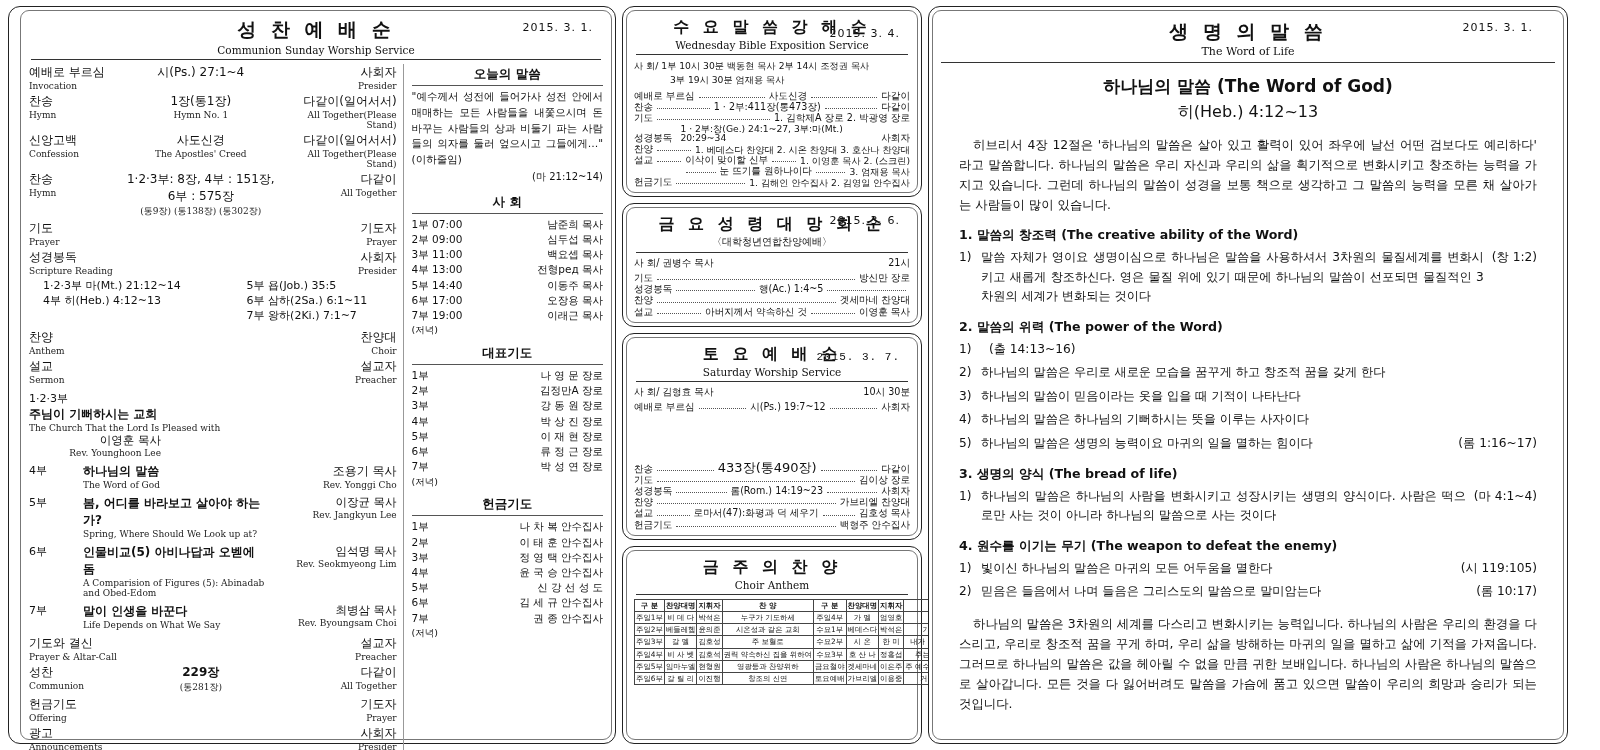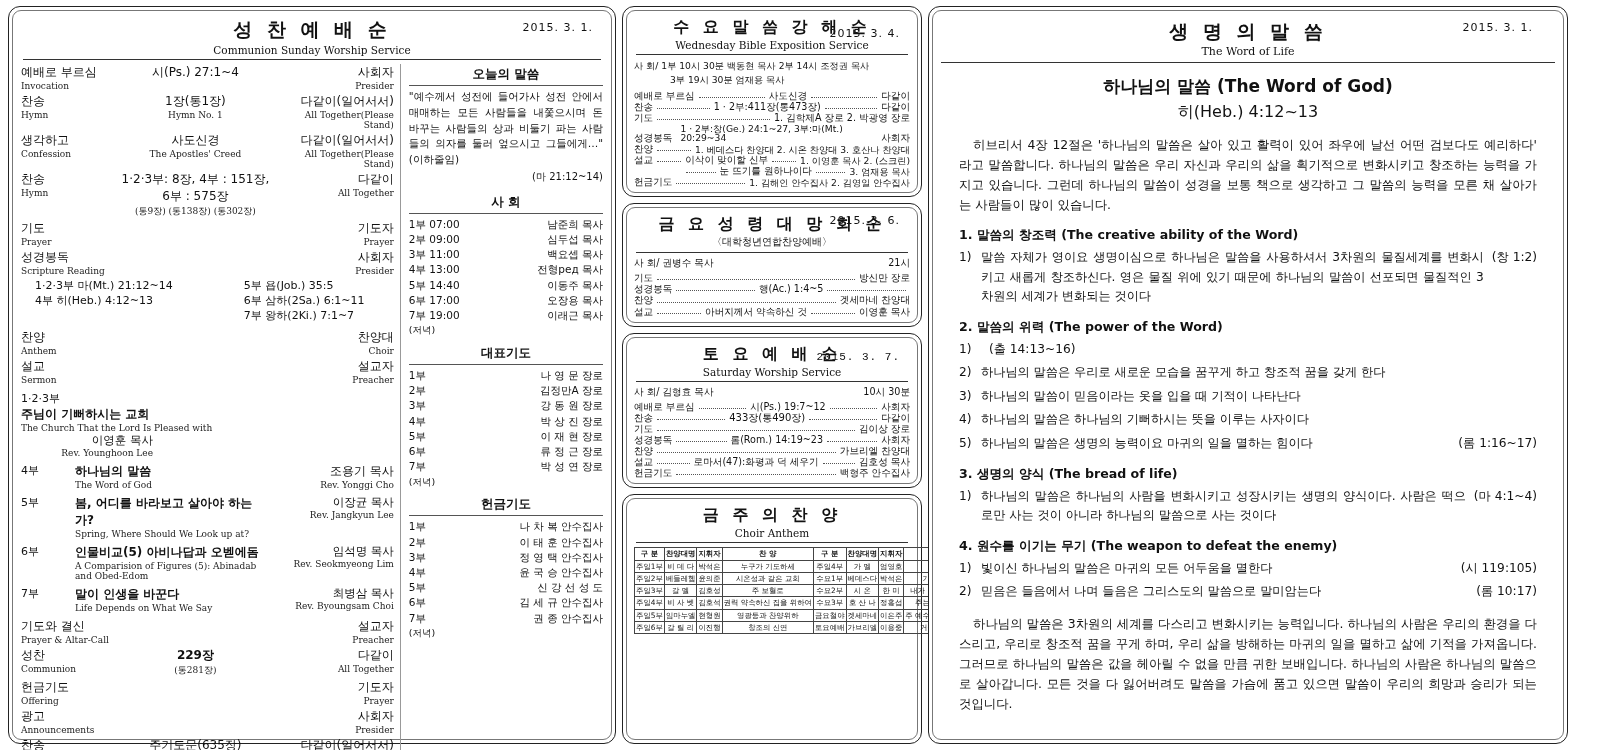--- a/index.html
+++ b/index.html
@@ -28,21 +28,21 @@
   }
   .panel-inner {
     border: 1px solid #777;
     border-radius: 9px;
     margin: 3px;
     height: calc(100% - 6px);
     position: relative;
     padding: 4px 8px;
   }
   
-  .col-a { width: 608px; }
+  .col-a { width: 608px; padding-left: 8px; }
   .col-b { width: 300px; }
   .col-c { width: 640px; }
 
   
   .title-band {
     text-align: center;
     position: relative;
     padding-top: 2px;
   }
   .title-ko {
@@ -197,21 +197,21 @@
                 <span class="ko">1장(통1장)</span>
                 <span class="en">Hymn No. 1</span>
               </div>
             <div class="rgt">
                 <span class="ko">다같이(일어서서)</span>
                 <span class="en">All Together(Please Stand)</span>
               </div>
           </div>
           <div class="entry">
             <div class="lbl">
-                <span class="ko">생각하고</span>
+                <span class="ko">신앙고백</span>
                 <span class="en">Confession</span>
               </div>
             <div class="mid">
                 <span class="ko">사도신경</span>
                 <span class="en">The Apostles' Creed</span>
               </div>
             <div class="rgt">
                 <span class="ko">다같이(일어서서)</span>
                 <span class="en">All Together(Please Stand)</span>
               </div>
@@ -663,21 +663,21 @@
           <div class="row">
               <span class="cell-l" style="font-size:9.6px;">예배로 부르심</span>
               <span class="dots"></span>
               <span style="font-size:9.6px;">시(Ps.) 19:7~12</span>
               <span class="dots"></span>
               <span class="cell-r" style="font-size:9.6px;">사회자</span>
             </div>
           <div class="row">
               <span class="cell-l" style="font-size:9.6px;">찬송</span>
               <span class="dots"></span>
-              <span style="font-size:10px;">433장(통490장)</span>
+              <span style="font-size:13px;margin-top:48px;">433장(통490장)</span>
               <span class="dots"></span>
               <span class="cell-r" style="font-size:9.6px;">다같이</span>
             </div>
           <div class="row">
               <span class="cell-l" style="font-size:9.6px;">기도</span>
               <span class="dots"></span>
               <span class="cell-r" style="font-size:9.6px;">김이상 장로</span>
             </div>
           <div class="row">
               <span class="cell-l" style="font-size:9.6px;">성경봉독</span>

